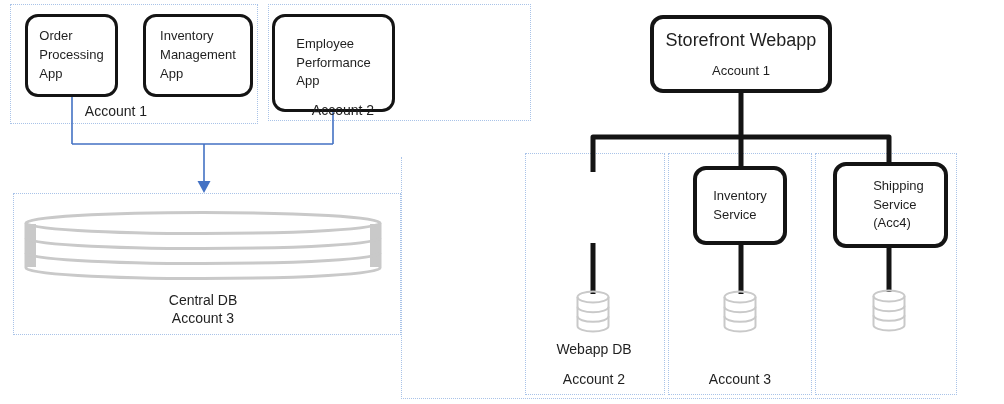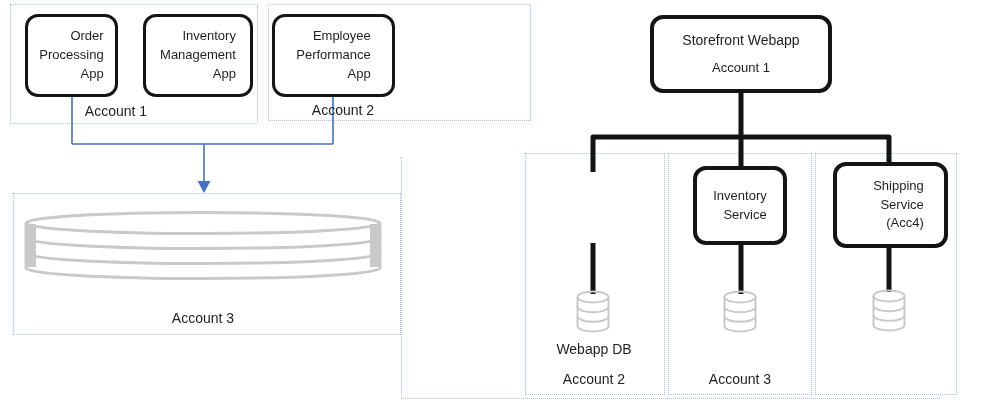--- a/index.html
+++ b/index.html
@@ -12,33 +12,33 @@
   html,body{margin:0;padding:0;background:#fff;}
   #canvas{
     position:relative;width:1004px;height:404px;background:#fff;overflow:hidden;
     font-family:"Liberation Sans",sans-serif;color:var(--text_color);
   }
   .dash{position:absolute;border:1px dotted var(--dashed_border);box-sizing:border-box;background:transparent;}
   .dash.lb-only{border:none;border-left:1px dotted var(--dashed_border);border-bottom:1px dotted var(--dashed_border);}
   .node{
     position:absolute;box-sizing:border-box;background:#fff;border:3.5px solid var(--box_border);
     border-radius:13px;display:flex;flex-direction:column;align-items:center;justify-content:center;
-    text-align:right;font-size:13px;line-height:1.45;z-index:2;white-space:pre-line;
+    text-align:left;font-size:13px;line-height:1.45;z-index:2;white-space:pre-line;
   }
   .node.thick{border-width:4px;}
   .lbl{
     position:absolute;text-align:center;font-size:14px;line-height:1.2;z-index:2;white-space:pre-line;
   }
   .overlay{position:absolute;left:0;top:0;z-index:1;}
   .cyl{position:absolute;z-index:2;}
   .blueline{stroke:var(--accent_blue);stroke-width:1.6;fill:none;}
   .bluefill{fill:var(--accent_blue);stroke:none;}
   .blackline{stroke:var(--box_border);stroke-width:5;fill:none;}
   .grayline{stroke:var(--cylinder_gray);fill:none;}
-  .root-title{font-size:14px;}
+  .root-title{font-size:18px;}
   .root-account{font-size:13px;margin-top:9px;}
 </style>
 </head>
 <body>
 
 <div id="canvas">
 
   <div class="dash" style="left:10px;top:4px;width:248px;height:120px;"></div>
   <div class="dash" style="left:268px;top:4px;width:263px;height:117px;"></div>
   <div class="dash" style="left:13px;top:193px;width:388px;height:142px;"></div>
@@ -56,35 +56,36 @@
     <path class="blackline" d="M741,243 V294"></path>
     <path class="blackline" d="M889,246 V292"></path>
   </svg>
 
   <div class="node" style="left:25px;top:14px;width:93px;height:83px;">Order
 Processing
 App</div>
   <div class="node" style="left:143px;top:14px;width:110px;height:83px;">Inventory
 Management
 App</div>
-  <div class="node" style="left:272px;top:14px;width:123px;height:83px;">Employee
+  <div class="node" style="left:272px;top:14px;width:123px;height:98px;">Employee
 Performance
 App</div>
 
   <div class="lbl" style="left:60px;top:103px;width:112px;">Account 1</div>
   <div class="lbl" style="left:287px;top:102px;width:112px;">Account 2</div>
 
   <svg class="cyl" style="left:23px;top:210px;" width="360" height="72" viewBox="0 0 360 72">
     <path class="grayline" stroke-width="10" d="M8,14 V57 M352,14 V57"></path>
     <ellipse class="grayline" stroke-width="3" fill="#ffffff" cx="180" cy="13" rx="177" ry="10.5"></ellipse>
     <path class="grayline" stroke-width="3" d="M3,13 V58 M357,13 V58"></path>
     <path class="grayline" stroke-width="3" d="M3,28 A177,10.5 0 0 0 357,28"></path>
     <path class="grayline" stroke-width="3" d="M3,43 A177,10.5 0 0 0 357,43"></path>
     <path class="grayline" stroke-width="3" d="M3,58 A177,10.5 0 0 0 357,58"></path>
   </svg>
+  <div class="lbl" style="left:123px;top:292px;width:160px;">Central DB</div>
   <div class="lbl" style="left:123px;top:310px;width:160px;">Account 3</div>
 
   <div class="node thick" style="left:650px;top:15px;width:182px;height:78px;">
     <div class="root-title">Storefront Webapp</div>
     <div class="root-account">Account 1</div>
   </div>
 
   <div class="node thick" style="left:693px;top:166px;width:94px;height:79px;">Inventory
 Service</div>
   <div class="node thick" style="left:833px;top:162px;width:115px;height:86px;padding-left:16px;">Shipping

